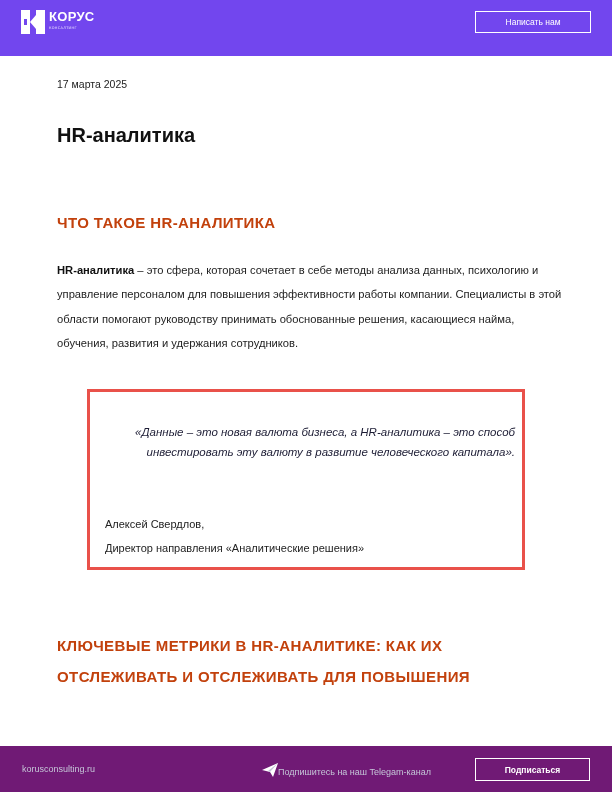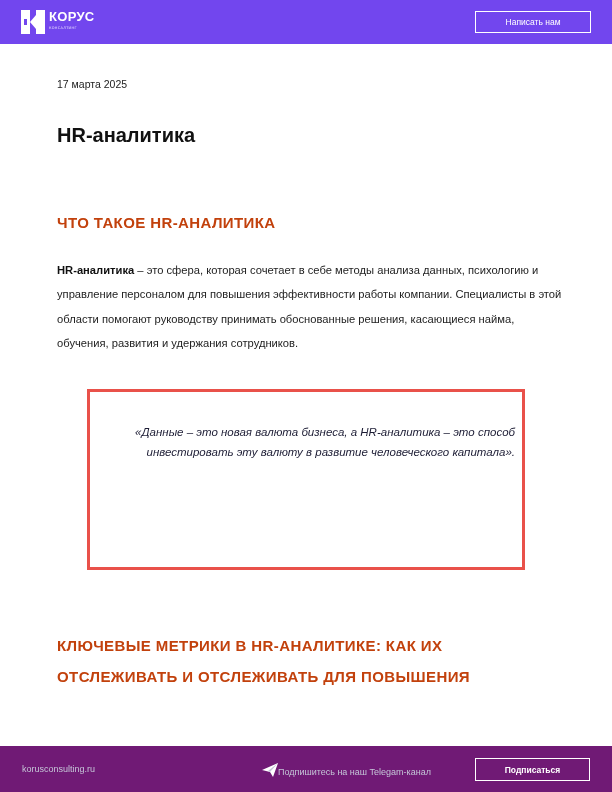--- a/index.html
+++ b/index.html
@@ -1,20 +1,20 @@
 <!DOCTYPE html>
 <html><head>
   <meta charset="utf-8">
   <style>
     * { box-sizing: border-box; margin: 0; padding: 0; }
     html, body { width: 612px; height: 792px; background: #ffffff; overflow: hidden; }
     body { font-family: "DejaVu Sans", "Liberation Sans", sans-serif; color: #1a1a1a; position: relative; }
 
     .header {
-      position: absolute; left: 0; top: 0; width: 612px; height: 44px;
+      position: absolute; left: 0; top: 0; width: 612px; height: 56px;
       background: #7246ee;
     }
     .logo { position: absolute; left: 21px; top: 10px; height: 24px; display: flex; align-items: flex-start; }
     .logo-mark { width: 24px; height: 24px; position: relative; }
     .logo-text { margin-left: 4px; display: flex; flex-direction: column; }
     .logo-name { color: #fff; font-family: "Liberation Sans", sans-serif; font-weight: bold; font-size: 13px; line-height: 14px; letter-spacing: 0.3px; }
     .logo-sub { color: #e6ddff; font-size: 3.5px; line-height: 5px; letter-spacing: 0.3px; margin-top: 2px; }
 
     .header-btn {
       position: absolute; left: 475px; top: 11px; width: 116px; height: 22px;
@@ -74,20 +74,24 @@
 </div>
 
 <div class="date">17 марта 2025</div>
 <h1 class="title">HR-аналитика</h1>
 <h2 class="h2 h2-1">ЧТО ТАКОЕ HR-АНАЛИТИКА</h2>
 
 <p class="para"><b>HR-аналитика</b><span> – это сфера, которая сочетает в себе методы анализа данных, психологию и управление персоналом для повышения эффективности работы компании. Специалисты в этой области помогают руководству принимать обоснованные решения, касающиеся найма, обучения, развития и удержания сотрудников.</span></p>
 
 <div class="quote-box">
   <p class="quote-text">«Данные – это новая валюта бизнеса, а HR-аналитика – это способ инвестировать эту валюту в развитие человеческого капитала».</p>
+  <div class="quote-author">
+    <div>Алексей Свердлов,</div>
+    <div>Директор направления «Аналитические решения»</div>
+  </div>
 </div>
 
 <h2 class="h2 h2-2">КЛЮЧЕВЫЕ МЕТРИКИ В HR-АНАЛИТИКЕ: КАК ИХ ОТСЛЕЖИВАТЬ И ОТСЛЕЖИВАТЬ ДЛЯ ПОВЫШЕНИЯ</h2>
 
 <div class="footer">
   <span class="footer-site">korusconsulting.ru</span>
   <div class="footer-tg">
     <span>
       <svg width="16" height="14" viewBox="0 0 16 14">
         <path d="M0 7 L16 0 L11 14 L8 9 Z" fill="#ffffff"></path>

